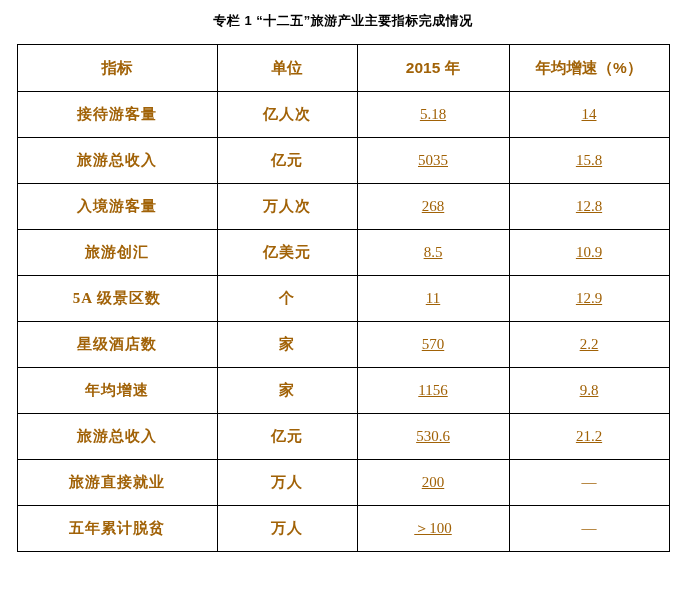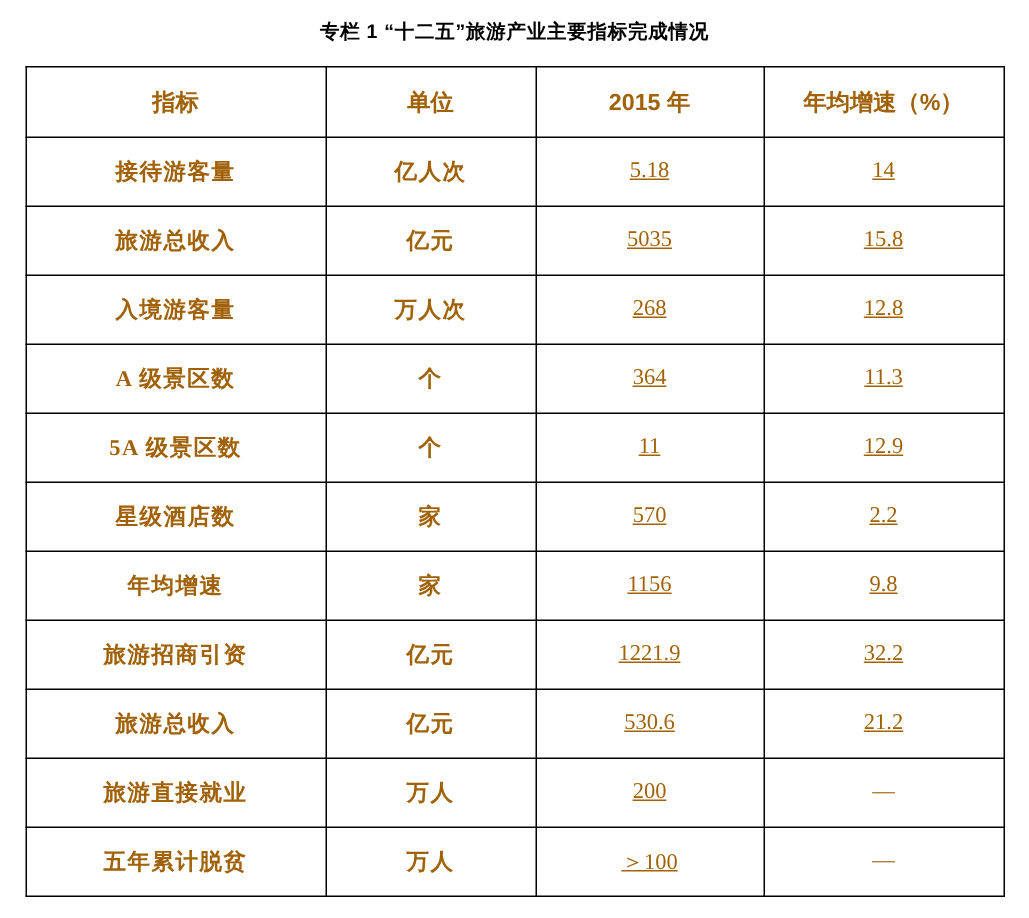--- a/index.html
+++ b/index.html
@@ -114,48 +114,42 @@
         <td class="cell-num">5035</td>
         <td class="cell-num">15.8</td>
       </tr>
       <tr>
         <td class="cell-label">入境游客量</td>
         <td class="cell-unit">万人次</td>
         <td class="cell-num">268</td>
         <td class="cell-num">12.8</td>
       </tr>
       <tr>
-        <td class="cell-label">A 级景区数</td>
-        <td class="cell-unit">个</td>
-        <td class="cell-num">364</td>
-        <td class="cell-num">11.3</td>
+        <td class="cell-label">旅游创汇</td>
+        <td class="cell-unit">亿美元</td>
+        <td class="cell-num">8.5</td>
+        <td class="cell-num">10.9</td>
       </tr>
       <tr>
         <td class="cell-label">5A 级景区数</td>
         <td class="cell-unit">个</td>
         <td class="cell-num">11</td>
         <td class="cell-num">12.9</td>
       </tr>
       <tr>
         <td class="cell-label">星级酒店数</td>
         <td class="cell-unit">家</td>
         <td class="cell-num">570</td>
         <td class="cell-num">2.2</td>
       </tr>
       <tr>
         <td class="cell-label">年均增速</td>
         <td class="cell-unit">家</td>
         <td class="cell-num">1156</td>
         <td class="cell-num">9.8</td>
-      </tr>
-      <tr>
-        <td class="cell-label">旅游招商引资</td>
-        <td class="cell-unit">亿元</td>
-        <td class="cell-num">1221.9</td>
-        <td class="cell-num">32.2</td>
       </tr>
       <tr>
         <td class="cell-label">旅游总收入</td>
         <td class="cell-unit">亿元</td>
         <td class="cell-num">530.6</td>
         <td class="cell-num">21.2</td>
       </tr>
       <tr>
         <td class="cell-label">旅游直接就业</td>
         <td class="cell-unit">万人</td>

